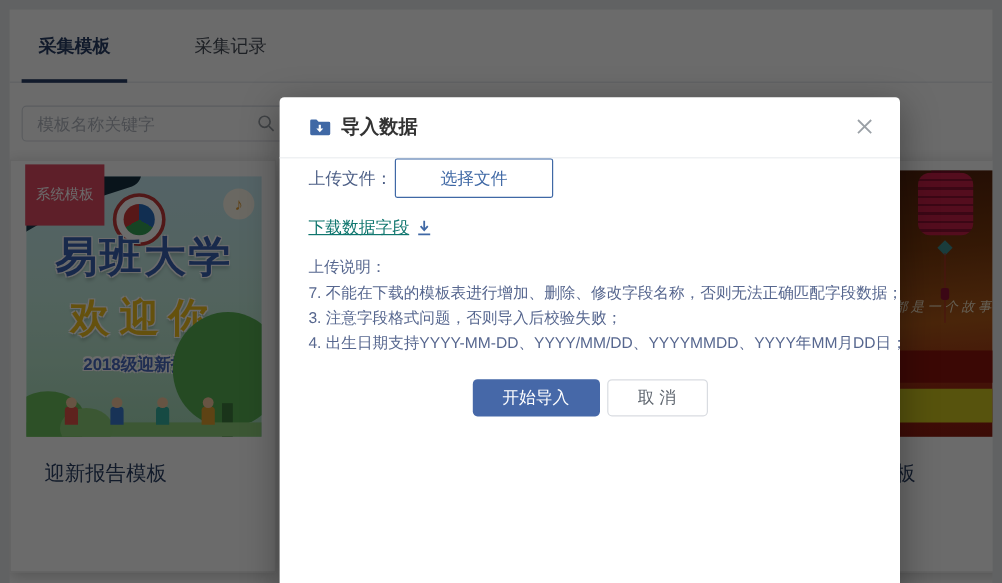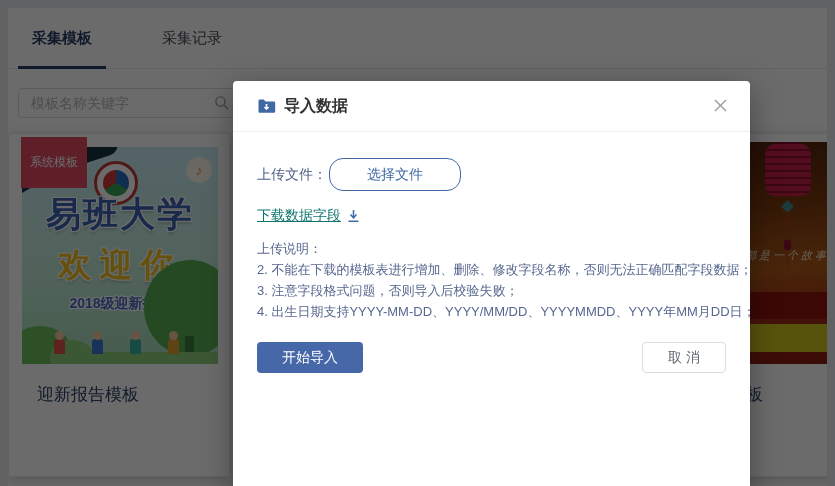--- a/index.html
+++ b/index.html
@@ -123,32 +123,32 @@
     background:#fff; border-radius:4px; z-index:10;
     box-shadow:0 8px 30px rgba(0,0,0,0.35);
   }
   .modal-header {
     height:51px; display:flex; align-items:center; padding:0 24px;
     border-bottom:1px solid #eceef0;
   }
   .modal-title { font-size:16px; font-weight:bold; color:#333; margin-left:8px; }
   .modal-close { position:absolute; right:22px; top:17px; cursor:pointer; line-height:0; }
   .modal-body { padding:0 24px; }
-  .upload-row { margin-top:26px; display:flex; align-items:center; height:33px; }
+  .upload-row { display:flex; align-items:center; height:33px; }
   .upload-label { font-size:14px; color:#4d5f86; }
   .choose-btn {
     margin-left:2px; width:132px; height:33px; background:#fff;
-    border:1px solid #3f68a5; border-radius:14px; color:#3f68a5; font-size:14px;
+    border:1px solid #3f68a5; border-radius:2px; color:#3f68a5; font-size:14px;
     cursor:pointer; font-family:inherit;
   }
   .download-row { margin-top:16px; display:inline-flex; align-items:center; gap:6px; cursor:pointer; }
   .download-link { font-size:14px; color:#0f766e; text-decoration:underline; }
   .instructions { margin-top:13px; }
   .instructions p { font-size:13px; line-height:21px; color:#57678f; white-space:nowrap; }
-  .modal-footer { margin-top:20px; display:flex; justify-content:space-between; gap:6px; }
+  .modal-footer { margin-top:20px; display:flex; justify-content:center; gap:6px; }
   .btn-primary {
     width:106px; height:31px; background:#4668a8; color:#fff; border:none;
     border-radius:4px; font-size:14px; cursor:pointer; font-family:inherit;
   }
   .btn-cancel {
     width:84px; height:31px; background:#fff; color:#606770;
     border:1px solid #d9dce1; border-radius:4px; font-size:14px; cursor:pointer;
     font-family:inherit;
   }
 </style>
@@ -248,21 +248,21 @@
         <svg width="13" height="14" viewBox="0 0 13 14">
           <line x1="6.5" y1="1" x2="6.5" y2="8.2" stroke="#3f68a5" stroke-width="1.5"></line>
           <polyline points="3.5,5.5 6.5,8.8 9.5,5.5" fill="none" stroke="#3f68a5" stroke-width="1.5"></polyline>
           <line x1="1.5" y1="12.3" x2="11.5" y2="12.3" stroke="#3f68a5" stroke-width="1.5"></line>
         </svg>
       </span>
     </div>
 
     <div class="instructions">
       <p>上传说明：</p>
-      <p>2. 不能在下载的模板表进行增加、删除、修改字段名称，否则无法正确匹配字段数据；</p>
+      <p>7. 不能在下载的模板表进行增加、删除、修改字段名称，否则无法正确匹配字段数据；</p>
       <p>3. 注意字段格式问题，否则导入后校验失败；</p>
       <p>4. 出生日期支持YYYY-MM-DD、YYYY/MM/DD、YYYYMMDD、YYYY年MM月DD日；</p>
     </div>
 
     <div class="modal-footer">
       <button class="btn-primary">开始导入</button>
       <button class="btn-cancel">取 消</button>
     </div>
   </div>
 </div>

